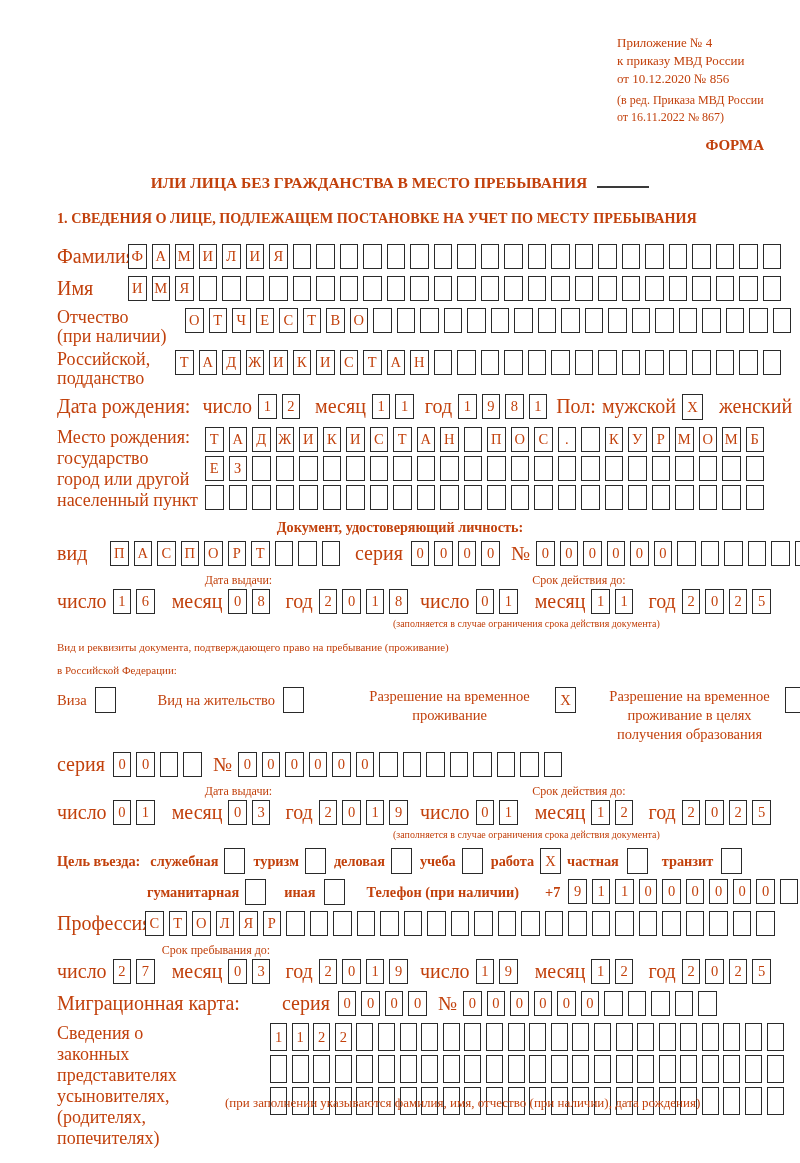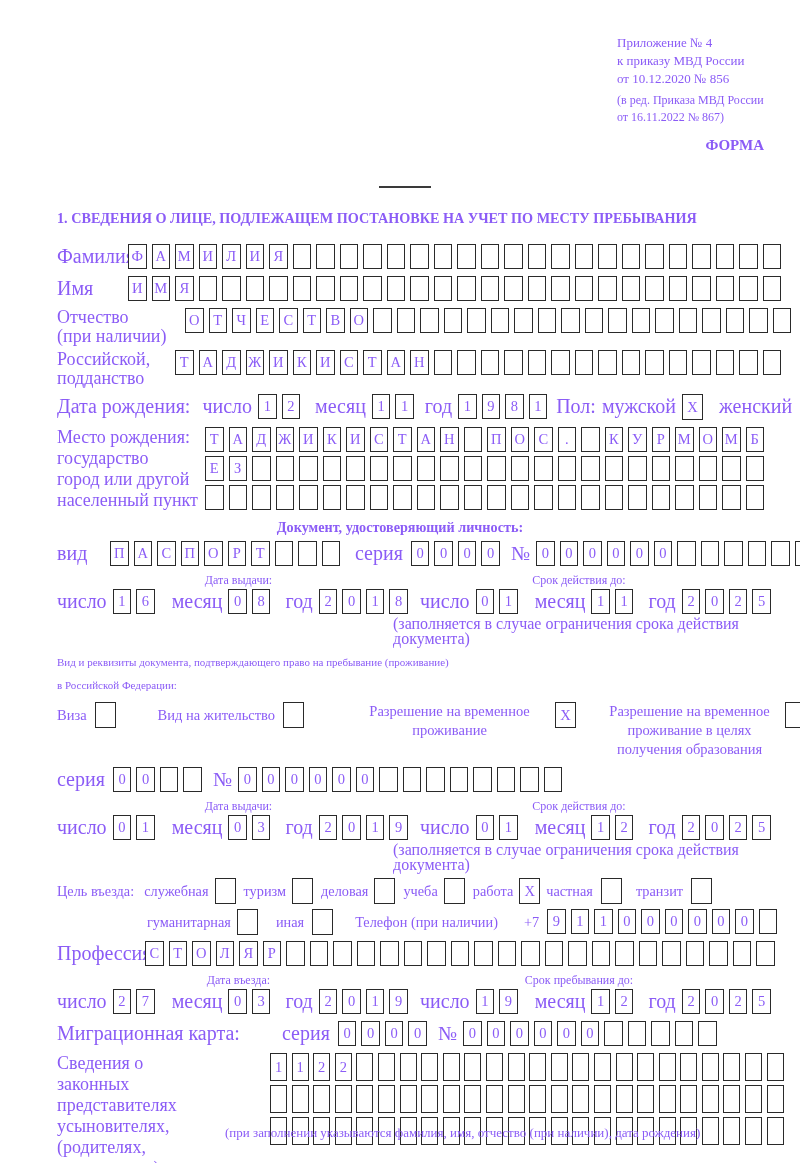--- a/index.html
+++ b/index.html
@@ -1,19 +1,19 @@
 <!DOCTYPE html>
 <html><head>
 <meta charset="utf-8">
 <style>
   * { box-sizing: border-box; }
   body { margin:0; background:#ffffff; }
   .page {
     position:relative; width:800px; height:1163px; background:#fff;
-    color:#8b5cf6; font-family:"Liberation Serif","DejaVu Serif",serif;
+    color:#c2410c; font-family:"Liberation Serif","DejaVu Serif",serif;
     overflow:hidden;
   }
   .annex { margin:34px 0 0 617px; font-size:13px; line-height:18px; }
   .edition { margin-top:4px; font-size:12px; line-height:16.5px; }
   .forma { margin:12px 36px 17px 0; text-align:right; font-weight:700; font-size:15px; }
   .title { margin-top:14px; text-align:center; font-weight:700; font-size:15.5px; line-height:23px; }
   .blank { display:inline-block; width:52px; height:4px; border-bottom:2.5px solid #3a3a3a; margin-left:10px; }
   .sec { margin:16px 0 0 57px; font-weight:700; font-size:14.2px; }
   .formbody { margin-top:17px; }
 
@@ -37,51 +37,51 @@
   .hdrrow { display:flex; margin:0 0 1px 57px; font-size:12px; }
   .h1 { width:363px; text-align:center; flex:none; }
   .h2 { width:318px; text-align:center; flex:none; }
   .grp { display:flex; align-items:flex-start; flex:none; }
   .gw { width:363px; }
   .ml4{margin-left:4px} .ml6{margin-left:6px} .ml10{margin-left:10px}
   .ml12{margin-left:12px} .ml16{margin-left:16px} .ml18{margin-left:18px}
   .ml22{margin-left:22px} .ml26{margin-left:26px} .ml52{margin-left:52px} .ml90{margin-left:90px}
   .mr6{margin-right:6px} .mr8{margin-right:8px}
 
-  .note { font-size:16px; line-height:15px; margin:2px 0 6px 393px; }
+  .note { font-size:10px; line-height:15px; margin:2px 0 6px 393px; }
   .intro { margin:2px 0 0 57px; font-size:11px; line-height:21px; white-space:nowrap; }
 
   .optrow { display:flex; align-items:flex-start; margin:6px 0 8px 57px; white-space:nowrap; }
   .opt { display:flex; align-items:flex-start; flex:none; }
   .optlbl { font-size:14.5px; line-height:19px; white-space:normal; text-align:center; flex:none; }
   .opt1lbl { line-height:26px; }
   .w195{width:195px} .w175{width:175px}
 
-  .purlbl { font-size:14.3px; line-height:26px; flex:none; }
+  .purlbl { font-size:14.3px; line-height:26px; flex:none;font-weight:bold; }
   .repnote { font-size:13px; margin:4px 0 0 225px; }
 </style>
 </head>
 <body>
 
 <div class="page">
 
   <div class="annex">
     <div>Приложение № 4</div>
     <div>к приказу МВД России</div>
     <div>от 10.12.2020 № 856</div>
     <div class="edition">
       <div>(в ред. Приказа МВД России</div>
       <div>от 16.11.2022 № 867)</div>
     </div>
   </div>
 
   <div class="forma">ФОРМА</div>
 
   <div class="title">
-    <div><span class="blank"></span></div>
+    <div><span>ИЛИ ЛИЦА БЕЗ ГРАЖДАНСТВА В МЕСТО ПРЕБЫВАНИЯ</span><span class="blank"></span></div>
   </div>
 
   <div class="sec">1. СВЕДЕНИЯ О ЛИЦЕ, ПОДЛЕЖАЩЕМ ПОСТАНОВКЕ НА УЧЕТ ПО МЕСТУ ПРЕБЫВАНИЯ</div>
 
   <div class="formbody">
 
     <div class="frow">
       <div class="lbl w71">Фамилия</div>
       <div class="cells">
           <span class="cell">Ф</span>
@@ -611,21 +611,20 @@
           <span class="cell"></span>
           <span class="cell"></span>
           <span class="cell"></span>
           <span class="cell"></span>
           <span class="cell"></span>
           <span class="cell"></span>
         </div>
     </div>
 
     <div class="hdrrow">
-      <div class="h1">Дата въезда:</div>
       <div class="h2">Срок пребывания до:</div>
     </div>
     <div class="frow">
       <div class="grp gw">
         <span class="lbl mr6">число</span>
         <span class="cells">
             <span class="cell">2</span>
             <span class="cell">7</span>
           </span>
         <span class="lbl ml12 mr6">месяц</span>

